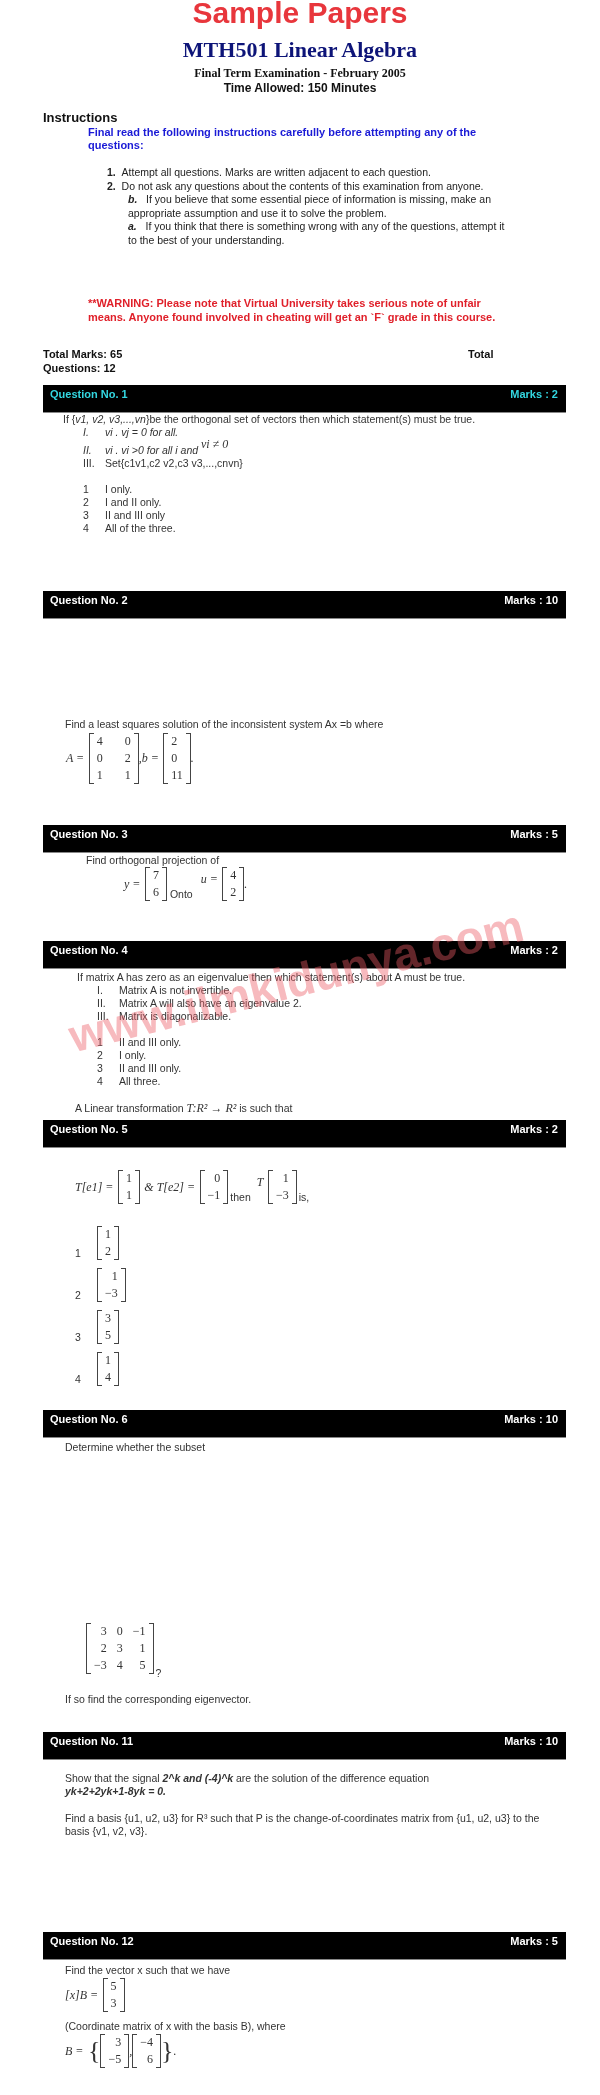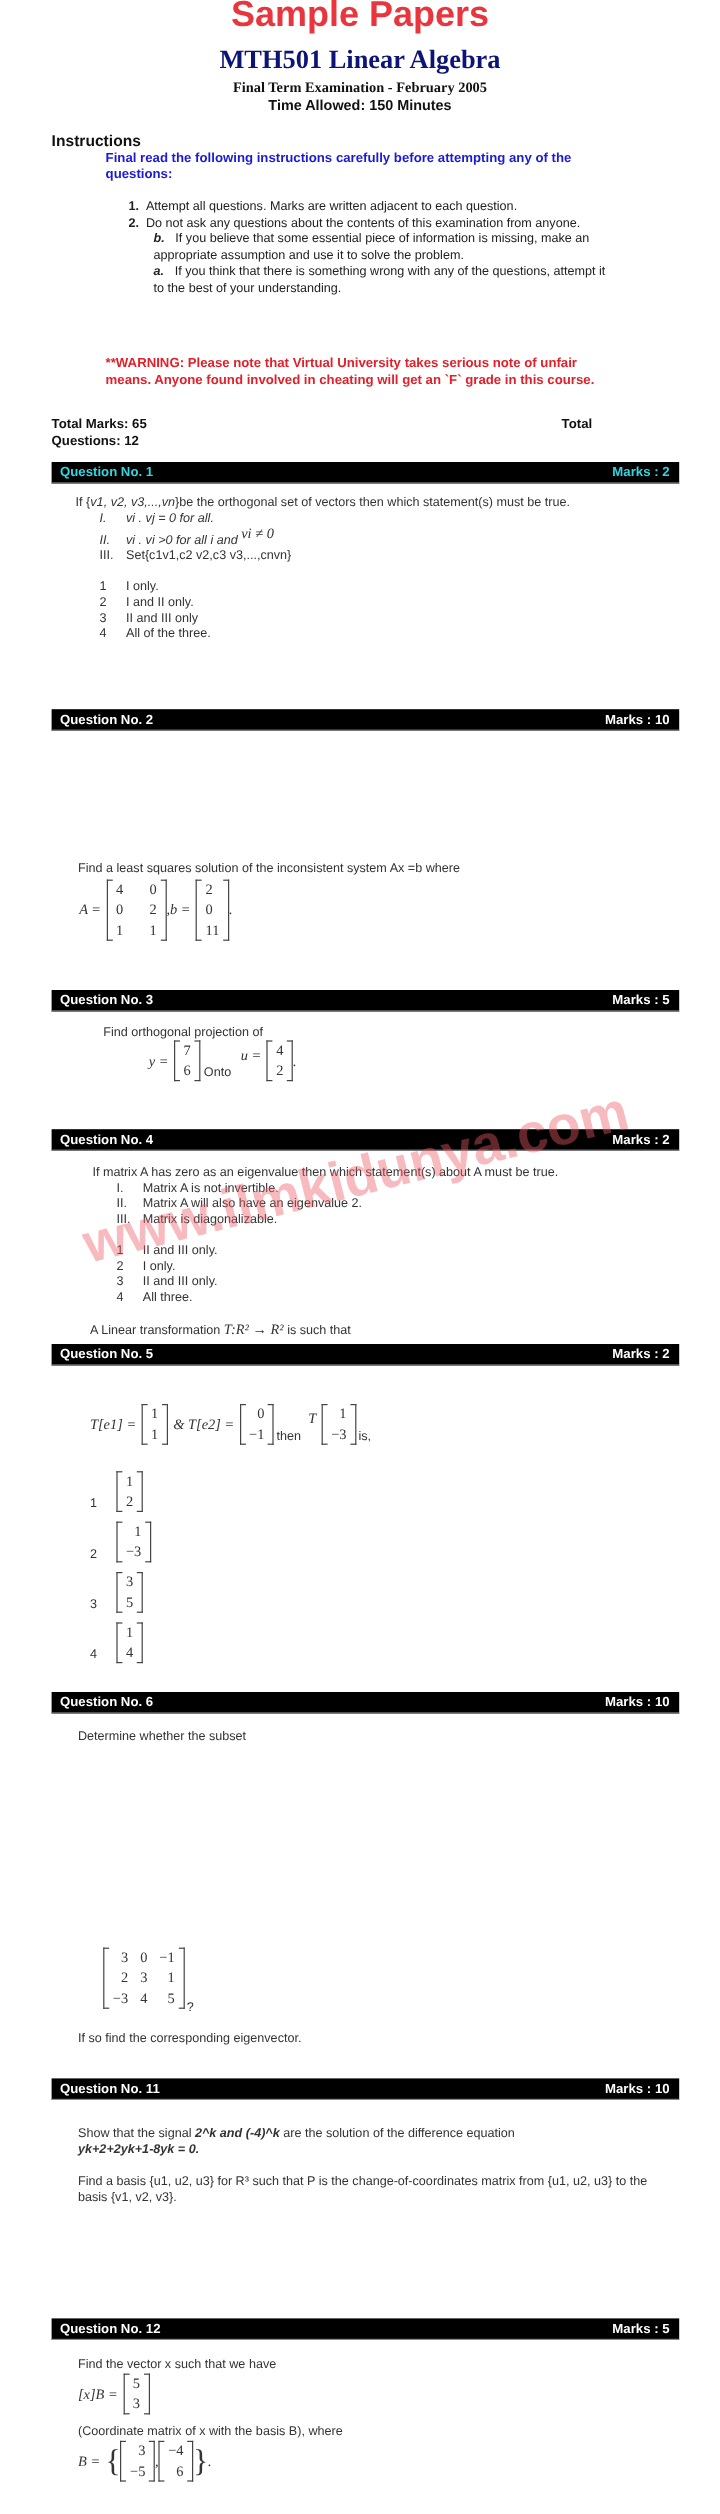--- a/index.html
+++ b/index.html
@@ -17,21 +17,21 @@
   .instr-h { left: 43px; top: 110px; font-weight: bold; font-size: 13px; }
   .instr-lead { left: 88px; top: 126px; width: 420px; color: #1a1ad6; font-weight: bold;
                 font-size: 11px; line-height: 13px; }
   .instr-list { left: 107px; top: 166px; width: 400px; font-size: 10.5px; line-height: 13.5px; color: #222; }
   .instr-list .sub { padding-left: 21px; }
   .instr-list b { font-weight: bold; }
   .warn { left: 88px; top: 274px; width: 420px; color: #e0202a; font-weight: bold;
           font-size: 11px; line-height: 13.5px; margin-top: 23px; }
   .totals { left: 43px; top: 348px; font-weight: bold; font-size: 11px; line-height: 13.5px; }
   .total-r { left: 468px; top: 348px; font-weight: bold; font-size: 11px; }
-  .qbar { position: absolute; left: 43px; width: 523px; height: 18px; background: #000;
+  .qbar { position: absolute; left: 43px; width: 523px; height: 28px; background: #000;
           border-bottom: 1px solid #888; color: #fff; font-weight: bold; font-size: 11px;
           line-height: 18px; box-sizing: border-box; }
   .qbar .ql { position: absolute; left: 7px; }
   .qbar .qr { position: absolute; right: 8px; }
   .qbar.cyan { color: #33d6e0; }
   .txt { font-size: 10.5px; color: #333; line-height: 13px; }
   .mat { display: inline-flex; align-items: stretch; font-family: "Liberation Serif", serif;
          font-size: 12px; color: #333; vertical-align: middle; }
   .mat .br { width: 4px; border: 1px solid #444; }
   .mat .br.l { border-right: none; }

